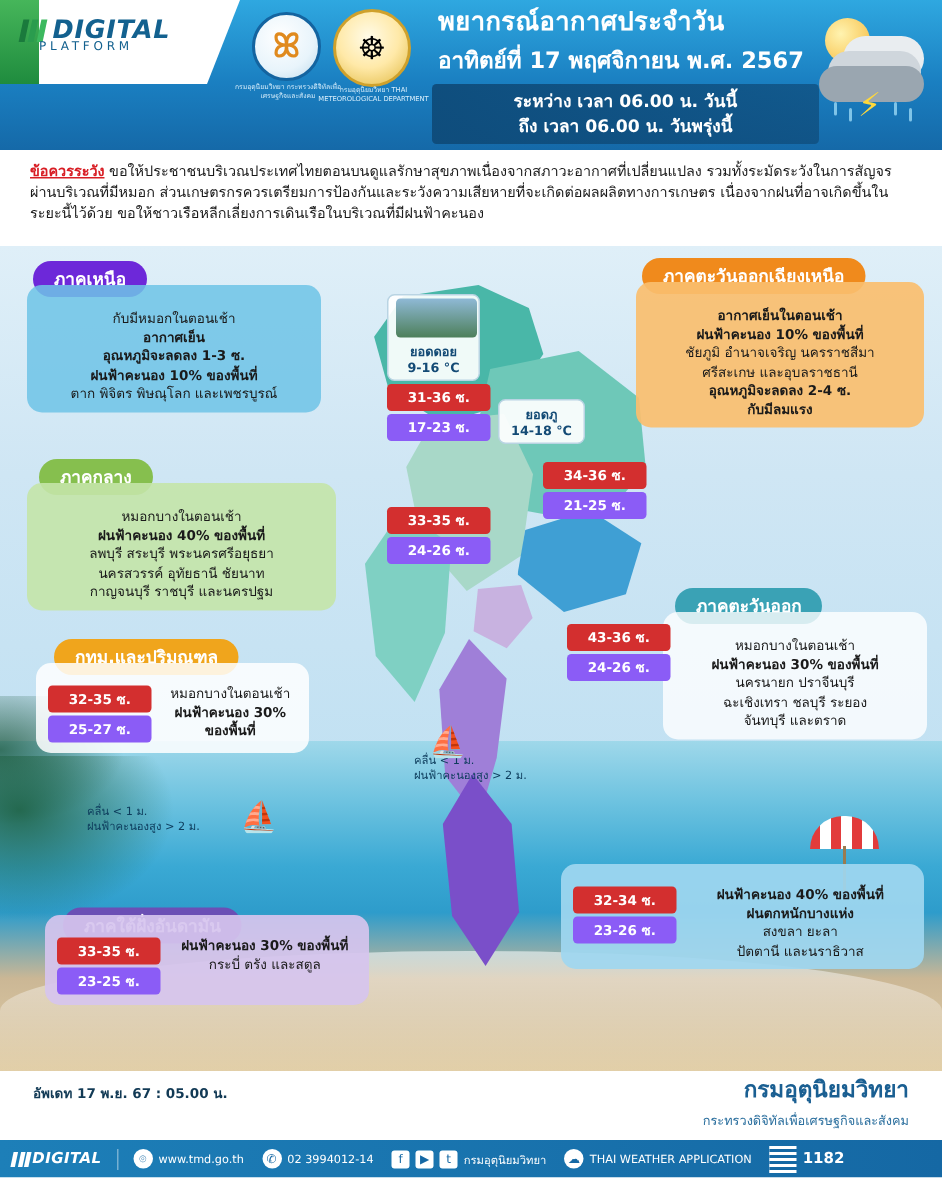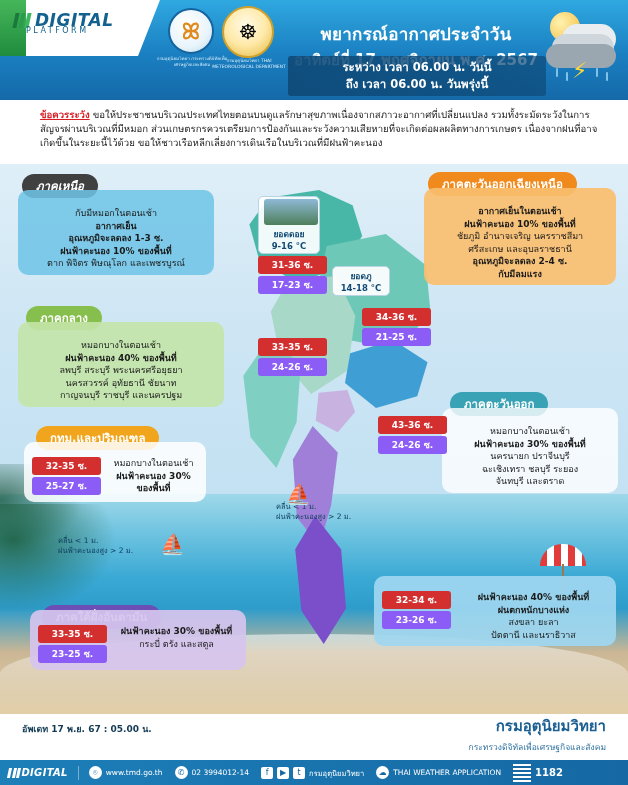--- a/index.html
+++ b/index.html
@@ -49,22 +49,22 @@
     border-radius: 50%; background: radial-gradient(circle at 45% 35%, #fffbe8 0%, #ffe9a8 50%, #e0b840 100%);
     border: 2px solid #cfa12c; display: flex; align-items: center; justify-content: center;
   }
   .seal2 span { font-size: 21px; }
   .seal2-cap {
     position: absolute; left: 210px; top: 58px; width: 78px;
     font-size: 4.5px; color: #d7eefc; text-align: center; line-height: 1.3;
   }
 
   .hdr-title {
-    position: absolute; left: 292px; top: 20px; width: 248px;
-    text-align: center; color: #ffffff;
+    position: absolute; left: 292px; top: 0; width: 248px;
+    text-align: left; color: #ffffff;
   }
   .hdr-title .t1 { font-size: 17px; font-weight: bold; letter-spacing: .3px; }
   .hdr-title .t2 { font-size: 15px; font-weight: bold; margin-top: 1px; }
   .hdr-band {
     position: absolute; left: 288px; top: 56px; width: 258px; height: 40px;
     background: linear-gradient(90deg, rgba(14,74,120,.92), rgba(14,74,120,.70));
     border-radius: 3px; padding: 3px 8px; color: #fff;
   }
   .hdr-band div { font-size: 11.5px; font-weight: bold; line-height: 17px; text-align: center; }
 
@@ -75,21 +75,21 @@
     background: radial-gradient(circle at 35% 35%, #fff3b0, #f6b93b); }
   .cl1 { position: absolute; left: 20px; top: 14px; width: 54px; height: 30px; background: #e9edf0; border-radius: 16px; }
   .cl2 { position: absolute; left: 10px; top: 24px; width: 62px; height: 28px; background: #cfd6dc; border-radius: 15px; }
   .cl3 { position: absolute; left: 4px; top: 34px; width: 70px; height: 24px; background: #9aa6b0; border-radius: 13px; }
   .bolt { position: absolute; left: 30px; top: 50px; font-size: 22px; color: #ffd83b; line-height: 1; }
   .rn { position: absolute; width: 2px; height: 9px; background: #7fc4e8; border-radius: 1px; top: 58px; }
 
   
   .warn-box {
     position: absolute; top: 102px; left: 0; width: 628px; height: 62px;
-    background: #ffffff; padding: 6px 24px 0 40px;
+    background: #ffffff; padding: 6px 24px 0 20px;
   }
   .warn-box p { font-size: 9.6px; line-height: 14px; color: #1a1a1a; text-align: left; }
   .warn-red { color: #d81e25; font-weight: bold; text-decoration: underline; }
 
   
   .map-area { position: absolute; top: 164px; left: 0; width: 628px; height: 550px; overflow: hidden; }
   .map-bg-top { position: absolute; top: 0; left: 0; width: 628px; height: 380px;
     background: linear-gradient(180deg,#dfeff8 0%, #cfe6f4 40%, #bfe0f2 100%); }
   .beach {
     position: absolute; top: 330px; left: 0; width: 628px; height: 220px;
@@ -139,21 +139,21 @@
   .card { position: absolute; border-radius: 10px; padding: 5px 8px; }
   .card-title {
     border-radius: 12px; padding: 3px 14px; font-size: 11.5px; font-weight: bold;
     color: #ffffff; display: inline-block; white-space: nowrap;
   }
   .card-body { font-size: 9px; line-height: 12.5px; color: #1a1a1a; }
   .ttl-wrap { position: absolute; }
 
   
   .c-north   { background: rgba(111,196,230,.86); }
-  .t-north   { background: #404040; font-style: italic; }
+  .t-north   { background: #6d28d9; }
   .c-ne      { background: rgba(250,190,110,.92); }
   .t-ne      { background: #f08a1c; }
   .c-central { background: rgba(196,228,168,.90); }
   .t-central { background: #86bf4e; }
   .c-east    { background: rgba(255,255,255,.80); }
   .t-east    { background: #3aa2b5; }
   .c-bkk     { background: rgba(255,255,255,.85); }
   .t-bkk     { background: #f0a51c; }
   .c-sgulf   { background: rgba(160,215,240,.92); }
   .t-sgulf   { background: #2f86c4; }

